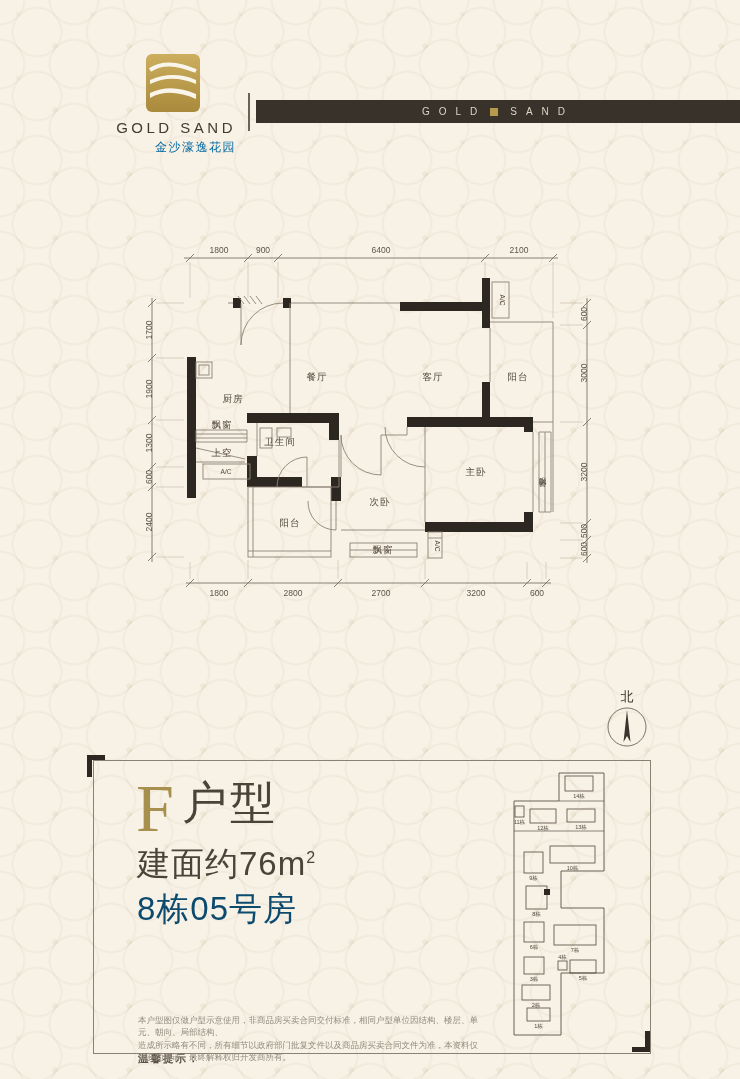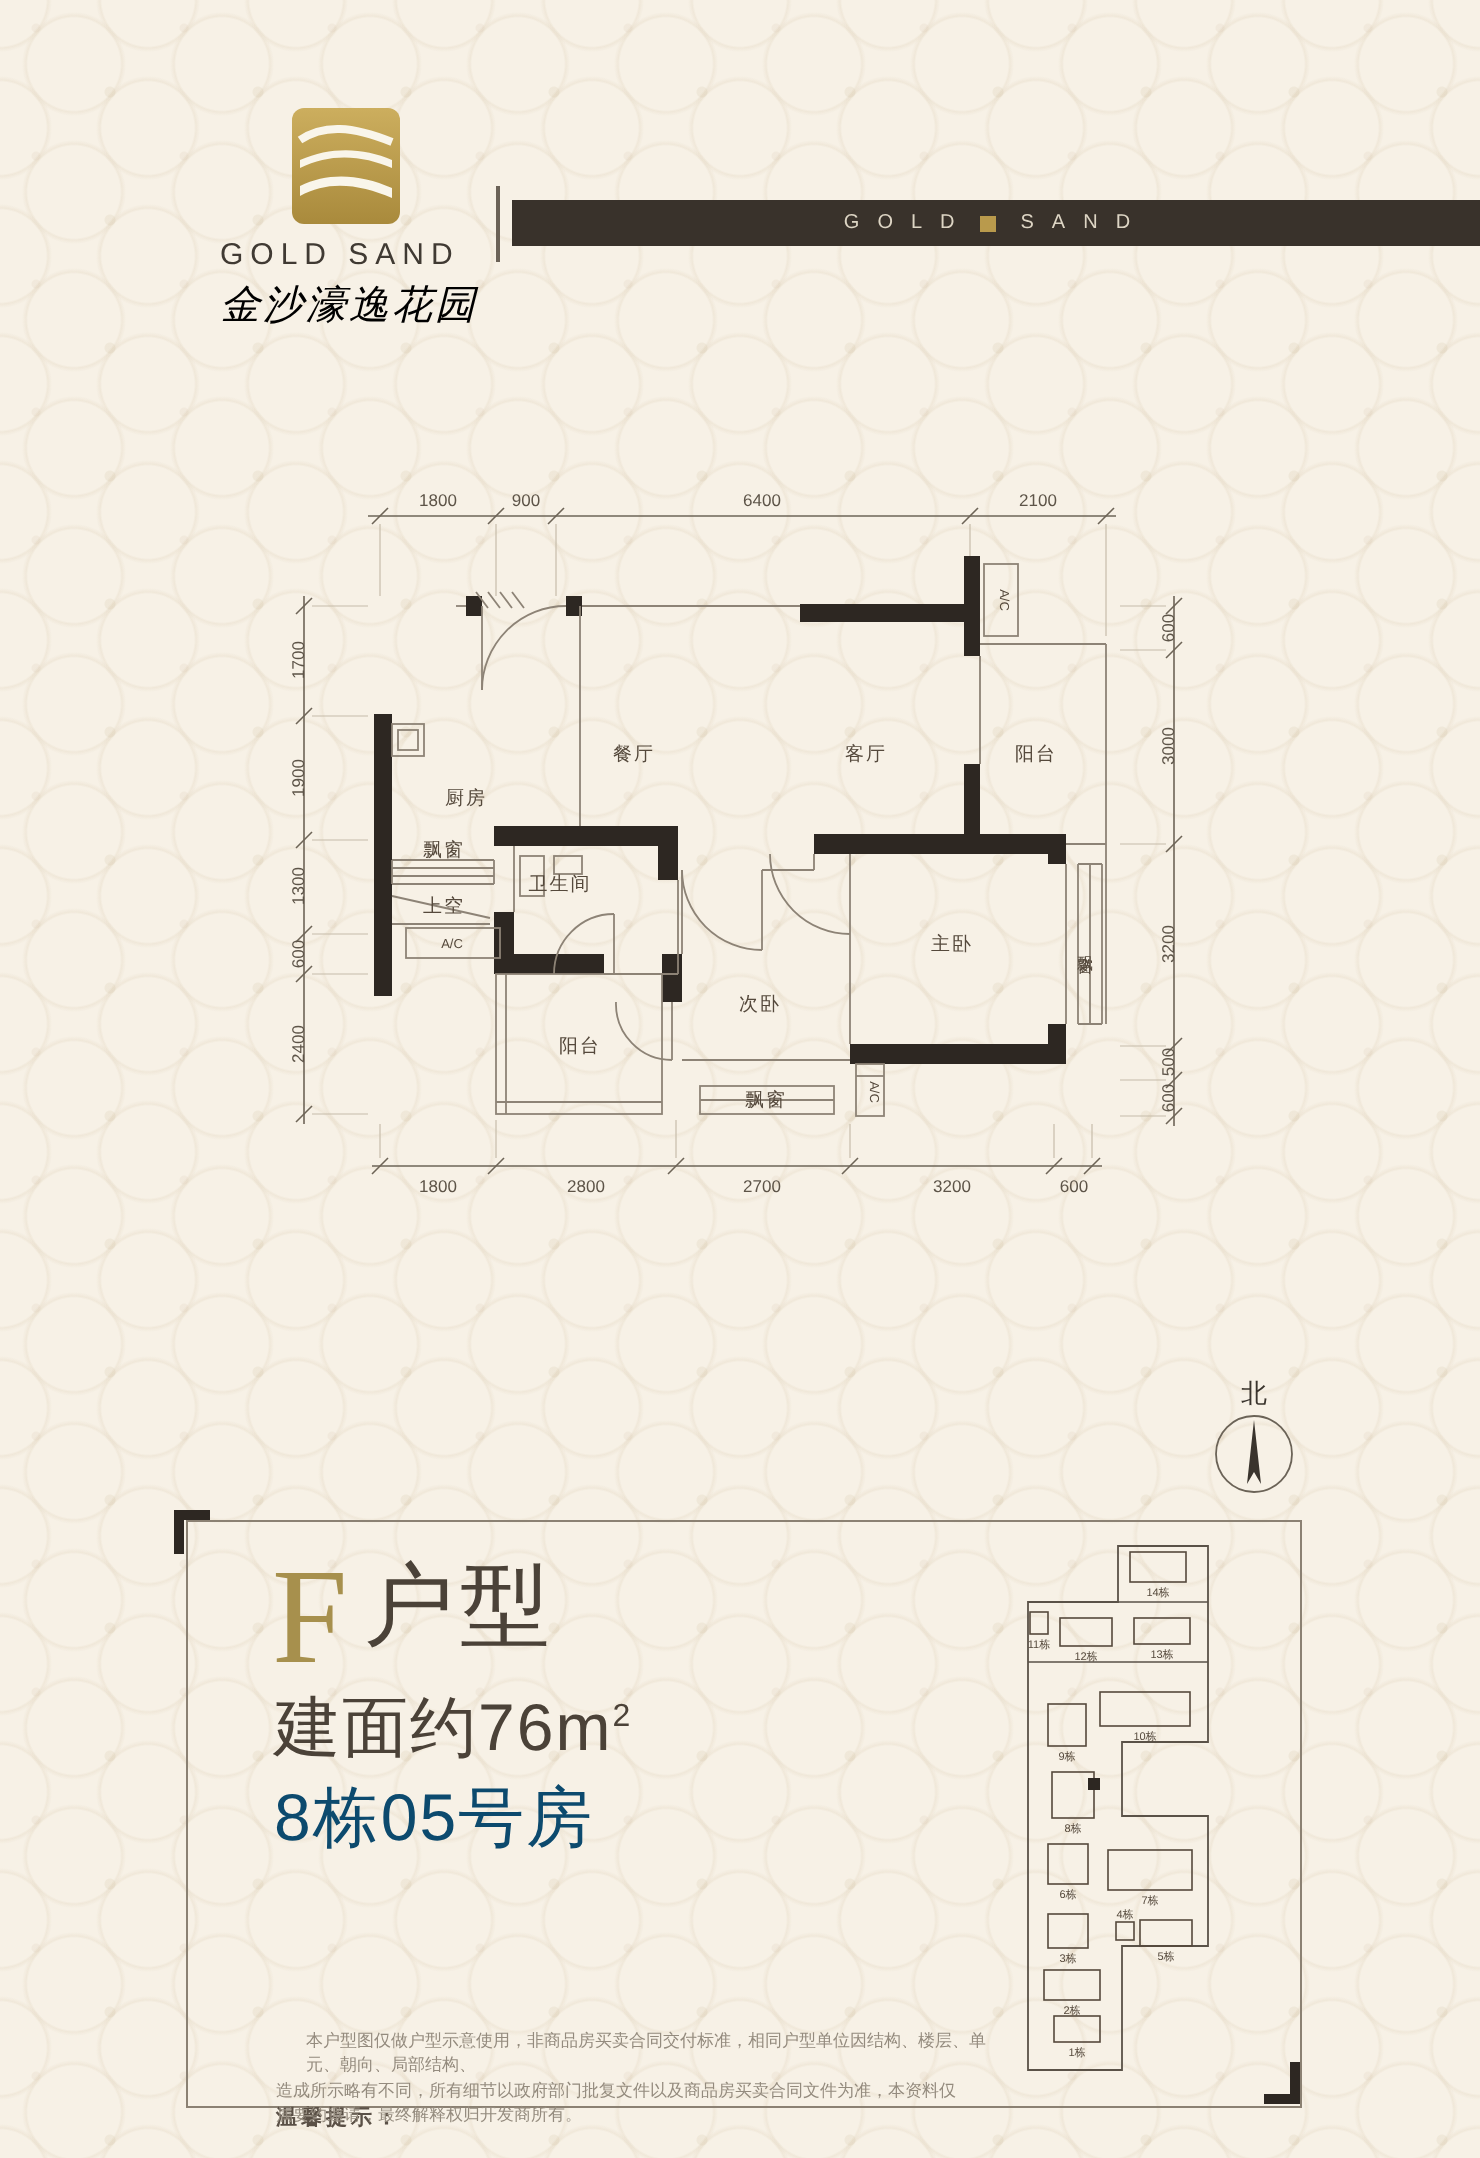--- a/index.html
+++ b/index.html
@@ -13,24 +13,24 @@
     position:absolute;inset:0;pointer-events:none;
     background-image:
       radial-gradient(circle at 50% 50%, transparent 23px, rgba(198,176,140,.14) 24px, transparent 26px),
       radial-gradient(circle at 50% 50%, transparent 23px, rgba(198,176,140,.14) 24px, transparent 26px),
       radial-gradient(circle at 50% 50%, rgba(190,168,130,.13) 0 2.5px, transparent 3px),
       radial-gradient(circle at 50% 50%, rgba(190,168,130,.10) 0 2px, transparent 2.5px);
     background-size:74px 64px,74px 64px,74px 64px,74px 64px;
     background-position:0 0,37px 32px,18px 14px,55px 46px;
   }
   
-  .logo{position:absolute;left:110px;top:54px;width:126px;text-align:left;}
+  .logo{position:absolute;left:110px;top:54px;width:126px;text-align:right;}
   .logo svg{display:block;margin:0 auto;}
   .logo-en{margin-top:7px;font-size:15px;letter-spacing:3.5px;color:#403a33;white-space:nowrap;}
-  .logo-cn{margin-top:3px;font-size:20px;letter-spacing:1.5px;color:#000000;white-space:nowrap;font-style:italic;}
+  .logo-cn{margin-top:3px;font-size:12px;letter-spacing:1.5px;color:#0369a1;white-space:nowrap;}
   .divider{position:absolute;left:248px;top:93px;width:2px;height:38px;background:#6b6257;}
   .banner{
     position:absolute;left:256px;top:100px;right:0;height:23px;background:#39322b;
     display:flex;align-items:center;justify-content:center;
   }
   .banner .bword{color:#ddd5c4;font-size:10px;letter-spacing:9px;}
   .banner .bsq{width:8px;height:8px;background:#b99a4c;margin:0 12px 0 4px;display:inline-block;}
   
   .plan{position:absolute;left:140px;top:240px;}
   .plan text{font-family:"Liberation Sans","DejaVu Sans",sans-serif;}
@@ -40,21 +40,21 @@
   .north{position:absolute;left:600px;top:685px;}
   
   .ibox{position:absolute;left:93px;top:760px;width:556px;height:292px;border:1px solid #8b8173;}
   .cmark{position:absolute;background:#2d2722;}
   .unit-letter{position:absolute;left:136px;top:774px;font-size:68px;line-height:1;color:#a7904d;font-family:"Liberation Serif","DejaVu Serif",serif;}
   .unit-type{position:absolute;left:182px;top:773px;font-size:45px;letter-spacing:3px;color:#4b4238;}
   .unit-area{position:absolute;left:137px;top:842px;font-size:33px;color:#4b4238;letter-spacing:1px;}
   .unit-area sup{font-size:16px;}
   .unit-room{position:absolute;left:137px;top:887px;font-size:33px;color:#0c4a6e;letter-spacing:1px;}
   .tips-title{position:absolute;left:138px;top:1052px;font-size:10.5px;font-weight:bold;color:#5a5046;letter-spacing:2px;}
-  .tips-line1{position:absolute;left:138px;top:1015px;width:345px;font-size:8.5px;color:#948b7e;margin-left:15px;}
+  .tips-line1{position:absolute;left:138px;top:1015px;width:345px;font-size:8.5px;color:#948b7e;}
   .tips-line2{position:absolute;left:138px;top:1028px;width:345px;font-size:8.5px;color:#948b7e;margin-top:12px;}
   .siteplan{position:absolute;left:482px;top:768px;}
   .siteplan text{font-size:5.5px;fill:#55493c;}
 </style>
 </head>
 <body>
 
 <div class="pattern"></div>
 
 <div class="logo">

